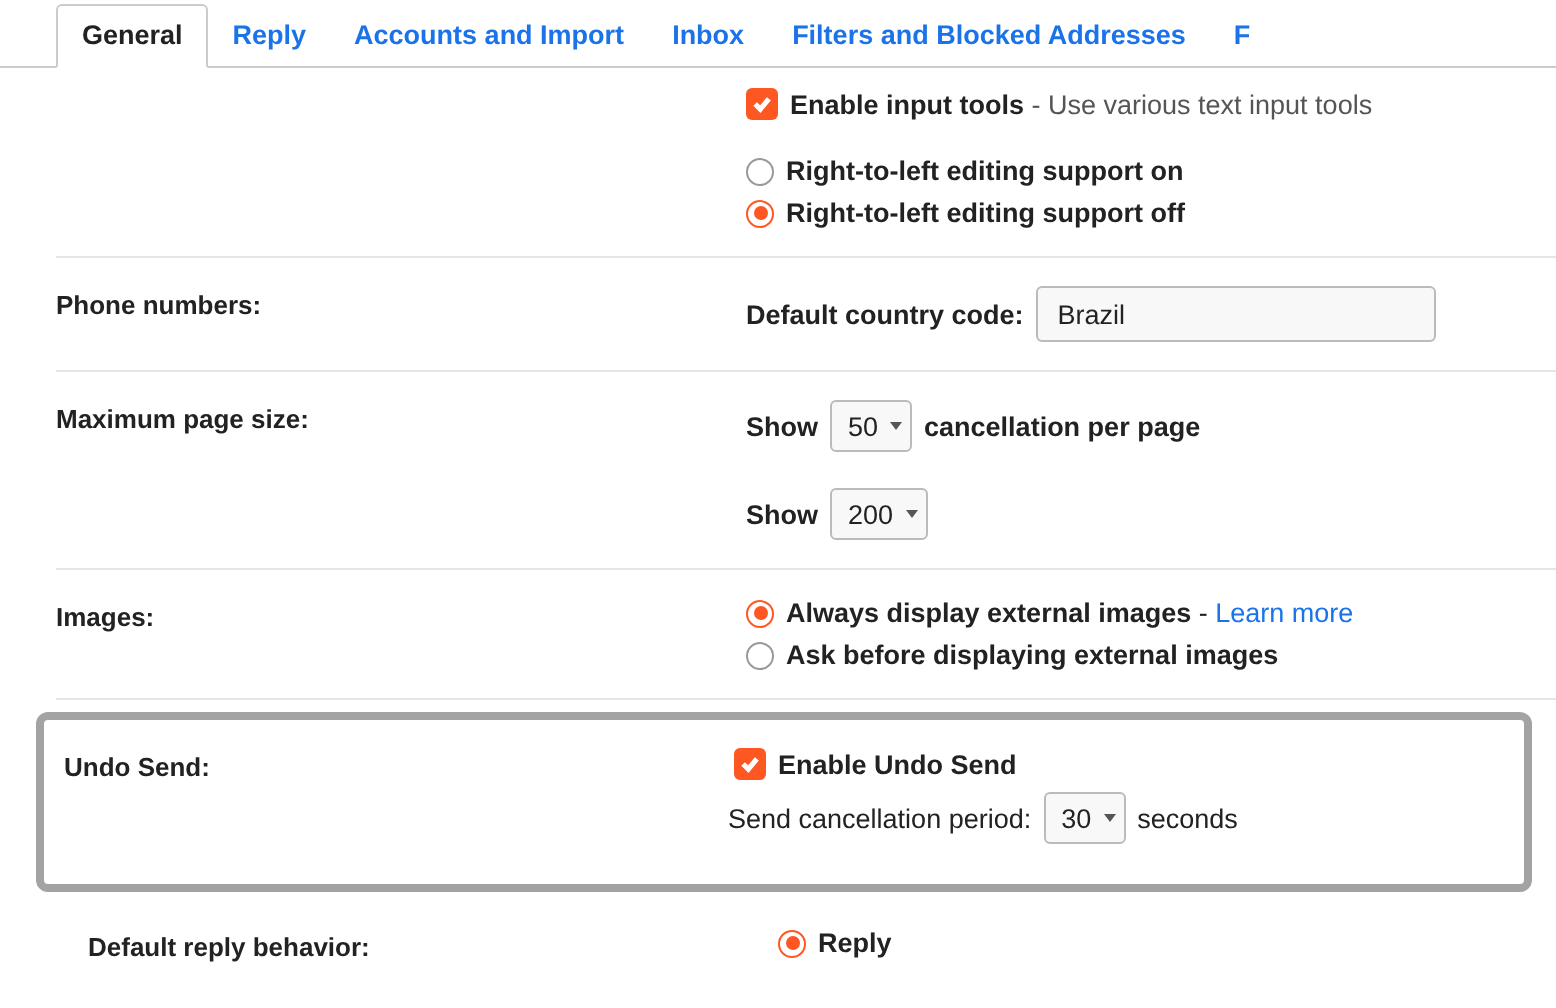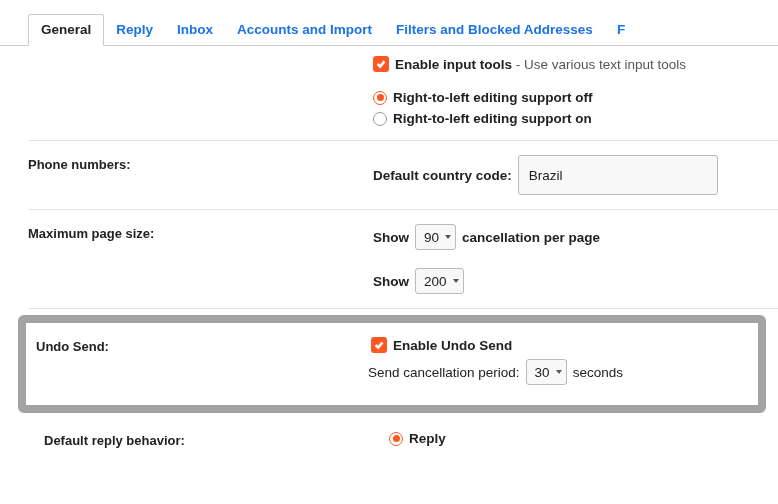--- a/index.html
+++ b/index.html
@@ -11,21 +11,21 @@
     color: #222;
     background: #fff;
     width: 778px;
     overflow: hidden;
   }
   .tabs {
     display: flex;
     align-items: flex-end;
     padding: 8px 0 0 28px;
     border-bottom: 1px solid #ccc;
-    height: 46px;
+    height: 34px;
     white-space: nowrap;
   }
   .tab {
     padding: 7px 12px 8px 12px;
     font-weight: bold;
     color: #1a73e8;
     cursor: pointer;
     font-size: 13.5px;
   }
   .tab.active {
@@ -90,57 +90,57 @@
     width: 7px; height: 7px;
     background: #ff5722;
     border-radius: 50%;
   }
   .dropdown {
     display: inline-flex;
     align-items: center;
     border: 1px solid #bbb;
     border-radius: 3px;
     background: #f8f8f8;
-    height: 40px;
+    height: 28px;
     padding: 0 6px 0 10px;
     gap: 8px;
     cursor: pointer;
     font-size: 13.5px;
   }
   .dropdown.small { height: 26px; padding: 0 4px 0 8px; gap: 6px; }
   .caret {
     width: 0; height: 0;
     border-left: 3.5px solid transparent;
     border-right: 3.5px solid transparent;
     border-top: 4px solid #555;
   }
   .link { color: #1a73e8; cursor: pointer; }
   .highlight-box {
-    border: 8px solid #a3a3a3;
+    border: 4px solid #a3a3a3;
     border-radius: 6px;
     margin: 6px 12px 6px 18px;
     padding: 10px 0 16px 10px;
   }
   .highlight-box .section { border-bottom: none; padding: 4px 0; }
   .highlight-box .label-col { width: 310px; }
   .indent { padding-left: 22px; }
   .partial-section {
     display: flex;
     padding: 12px 0 0 0;
     margin-left: 16px;
   }
 </style>
 </head>
 <body>
 
 <div class="tabs">
   <div class="tab active">General</div>
   <div class="tab">Reply</div>
+  <div class="tab">Accounts and Import</div>
   <div class="tab">Inbox</div>
-  <div class="tab">Accounts and Import</div>
   <div class="tab">Filters and Blocked Addresses</div>
   <div class="tab">F</div>
 </div>
 
 <div class="content">
 
   <div class="section noborder-top">
     <div class="label-col"></div>
     <div class="value-col">
       <div class="row">
@@ -148,26 +148,26 @@
           <svg viewBox="0 0 14 14">
               <path d="M3 7 L6 10 L11 4"></path>
             </svg>
         </span>
         <span>
           <span class="bold">Enable input tools</span><span class="muted"> - Use various text input tools</span>
         </span>
       </div>
       <div style="height:6px"></div>
       <div class="row">
+        <span class="radio"></span>
+        <span class="bold">Right-to-left editing support on</span>
+      </div>
+      <div class="row">
         <span class="radio on"></span>
         <span class="bold">Right-to-left editing support off</span>
-      </div>
-      <div class="row">
-        <span class="radio"></span>
-        <span class="bold">Right-to-left editing support on</span>
       </div>
     </div>
   </div>
 
   <div class="section">
     <div class="label-col">Phone numbers:</div>
     <div class="value-col">
       <div class="row">
         <span class="bold">Default country code:</span>
         <span class="dropdown" style="min-width:200px;">
@@ -176,36 +176,51 @@
       </div>
     </div>
   </div>
 
   <div class="section">
     <div class="label-col">Maximum page size:</div>
     <div class="value-col">
       <div class="row">
         <span class="bold">Show</span>
         <span class="dropdown small">
-          <span>90</span>
+          <span>50</span>
           <span class="caret"></span>
         </span>
         <span class="bold">cancellation per page</span>
       </div>
       <div style="height:6px"></div>
       <div class="row">
         <span class="bold">Show</span>
         <span class="dropdown small">
           <span>200</span>
           <span class="caret"></span>
         </span>
       </div>
     </div>
   </div>
 
+  <div class="section">
+    <div class="label-col">Images:</div>
+    <div class="value-col">
+      <div class="row">
+        <span class="radio on"></span>
+        <span>
+          <span class="bold">Always display external images</span><span> - </span><span class="link">Learn more</span>
+        </span>
+      </div>
+      <div class="row">
+        <span class="radio"></span>
+        <span class="bold">Ask before displaying external images</span>
+      </div>
+    </div>
+  </div>
 
 </div>
 
 <div class="highlight-box">
   <div class="section">
     <div class="label-col">Undo Send:</div>
     <div class="value-col">
       <div class="row">
         <span class="checkbox">
           <svg viewBox="0 0 14 14">

